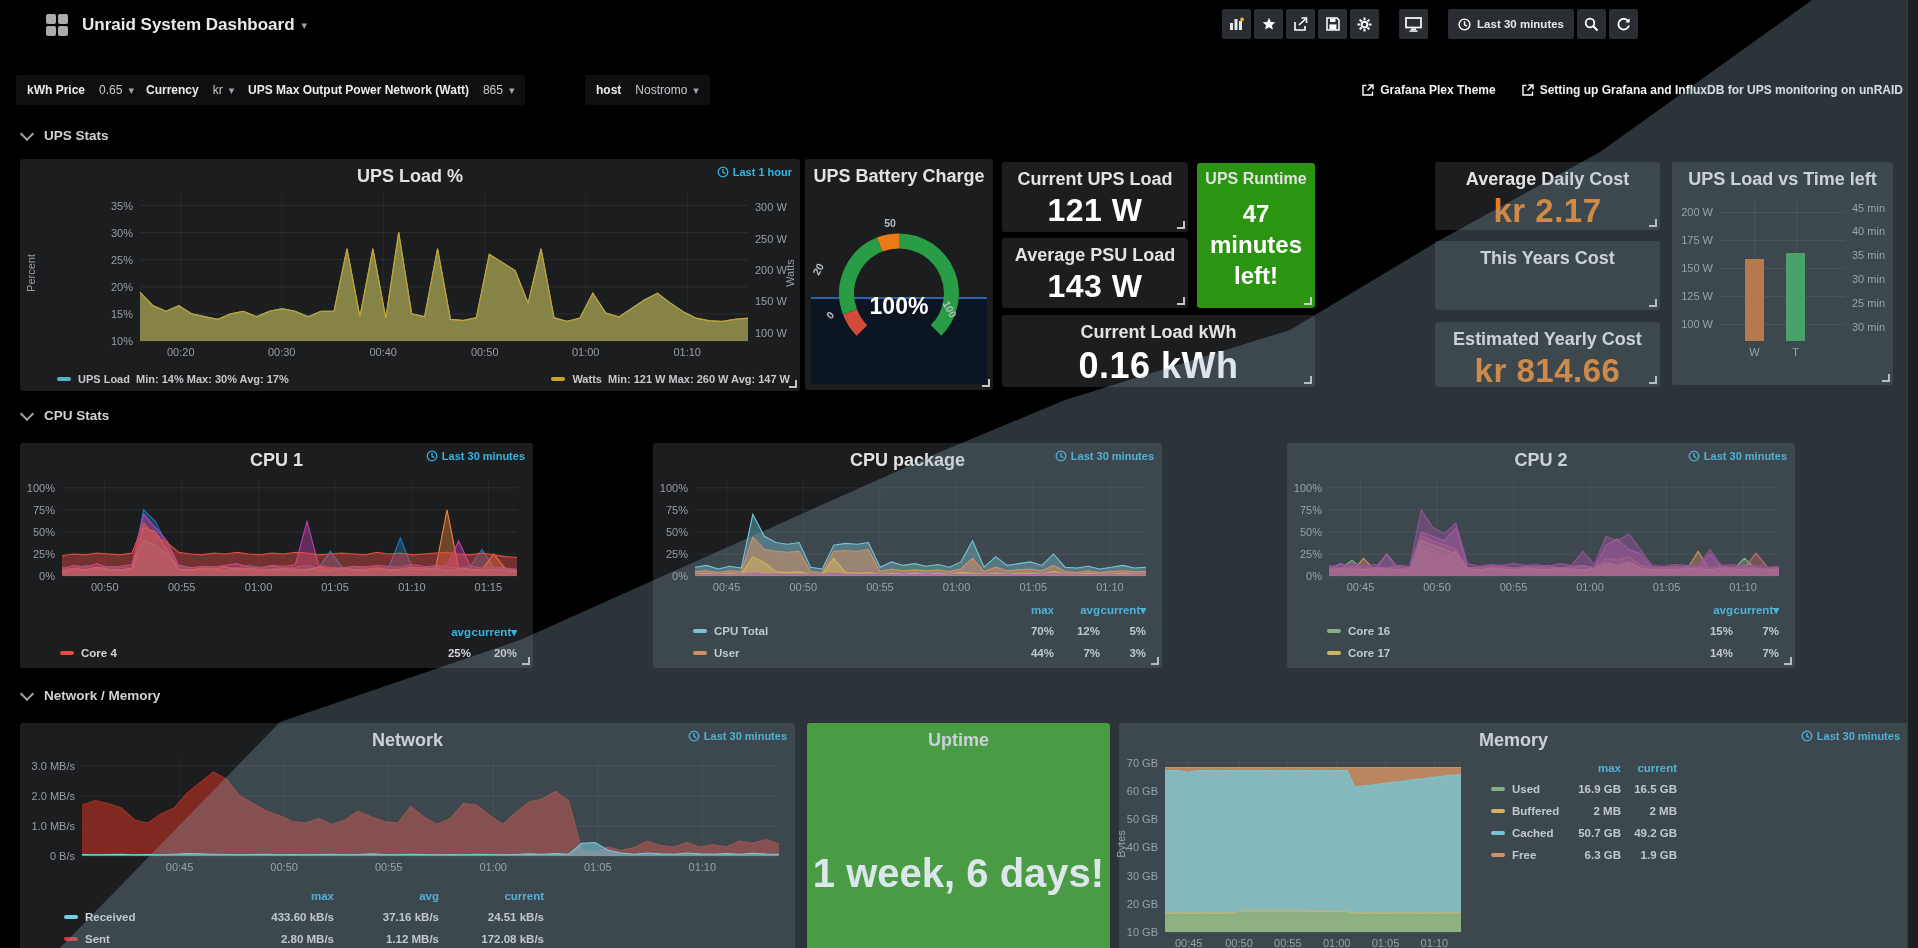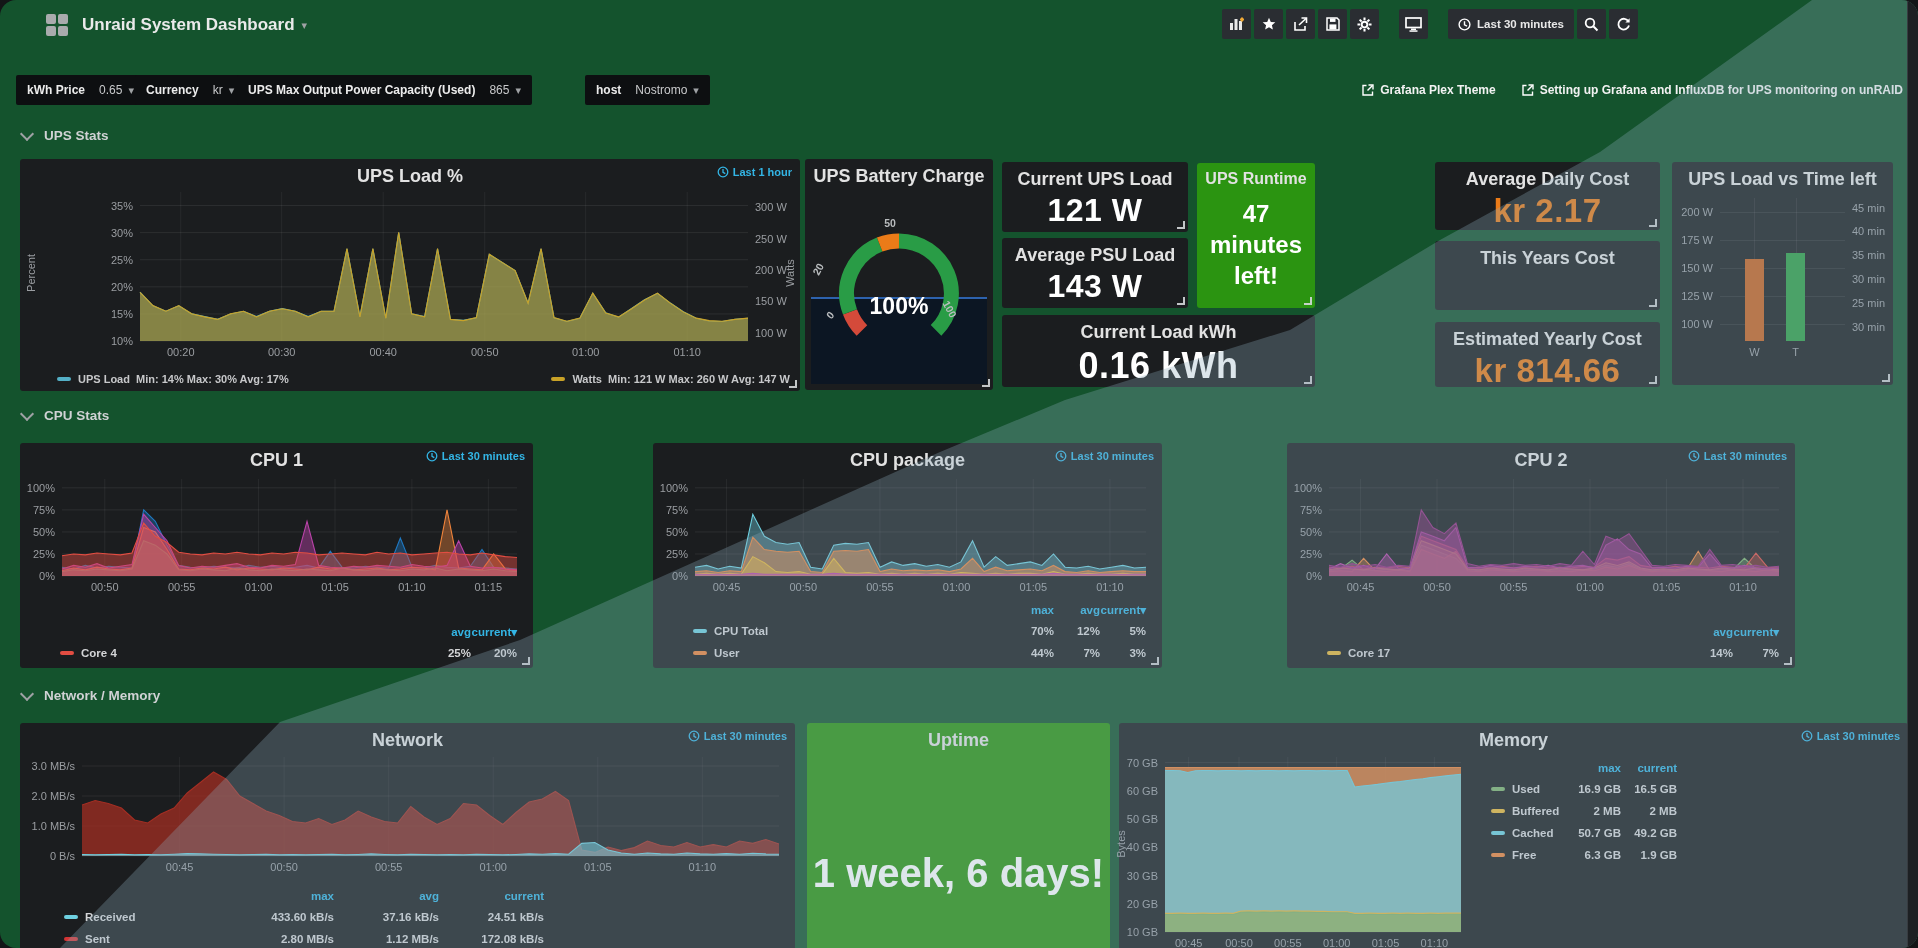--- a/index.html
+++ b/index.html
@@ -1,16 +1,16 @@
 <!DOCTYPE html>
 <html><head>
 <meta charset="utf-8">
 <style>
   html,body{margin:0;padding:0;background:#131517;font-family:"Liberation Sans",sans-serif;}
-  .screen{position:relative;width:1918px;height:948px;overflow:hidden;background:#14532d;color:#d8d9da;border-radius:16px;}
+  .screen{position:relative;width:1918px;height:948px;overflow:hidden;background:#000000;color:#d8d9da;}
 
   
   .navbar{position:absolute;left:0;top:0;width:100%;height:50px;display:flex;align-items:center;}
   .brand{display:flex;align-items:center;margin-left:46px;}
   .applogo{width:22px;height:22px;display:grid;grid-template-columns:10px 10px;grid-template-rows:10px 10px;gap:2px;}
   .applogo i{background:#a9abad;border-radius:2px;}
   .dash-title{margin-left:14px;font-size:17px;font-weight:bold;color:#eaeaea;}
   .caret{color:#9fa2a5;font-size:11px;margin-left:7px;}
   .nav-right{position:absolute;right:280px;top:9px;display:flex;align-items:center;}
   .nbtn{height:30px;min-width:29px;margin-left:3px;background:#2a2d32;border-radius:2px;display:flex;align-items:center;justify-content:center;color:#e8e8e8;padding:0 5px;box-sizing:border-box;cursor:pointer;}
@@ -165,21 +165,21 @@
       <span class="plabel">kWh Price</span>
       <span class="pvalue">0.65</span>
       <span class="caret">▾</span>
     </div>
     <div class="pill" style="left:135px;">
       <span class="plabel">Currency</span>
       <span class="pvalue">kr</span>
       <span class="caret">▾</span>
     </div>
     <div class="pill" style="left:237px;">
-      <span class="plabel">UPS Max Output Power Capacity (Used)</span>
+      <span class="plabel">UPS Max Output Power Network (Watt)</span>
       <span class="pvalue">865</span>
       <span class="caret">▾</span>
     </div>
     <div class="pill" style="left:585px;">
       <span class="plabel">host</span>
       <span class="pvalue">Nostromo</span>
       <span class="caret">▾</span>
     </div>
     <div class="linkrow">
       <span class="dlink">
@@ -533,20 +533,27 @@
         <div class="xtick" style="left: 75%;">01:05</div>
         <div class="xtick" style="left: 92%;">01:10</div>
       </div>
     <div class="legend-table" style="left:40px;right:16px;bottom:4px;">
         <div class="lt-head">
           <span class="lt-col" style="width: 46px;">avg</span>
           <span class="lt-col" style="width: 46px;">current▾</span>
         </div>
         <div class="lt-row">
           <span class="lt-series">
+            <i class="marker" style="background: rgb(126, 178, 109);"></i>
+            <span>Core 16</span>
+          </span>
+          <span><span class="lt-col" style="width: 46px;">15%</span><span class="lt-col" style="width: 46px;">7%</span></span>
+        </div>
+        <div class="lt-row">
+          <span class="lt-series">
             <i class="marker" style="background: rgb(234, 184, 57);"></i>
             <span>Core 17</span>
           </span>
           <span><span class="lt-col" style="width: 46px;">14%</span><span class="lt-col" style="width: 46px;">7%</span></span>
         </div>
       </div>
     <span class="rs"></span>
   </section>
 
   <section class="panel" style="left:20px;top:723px;width:775px;height:237px;">

